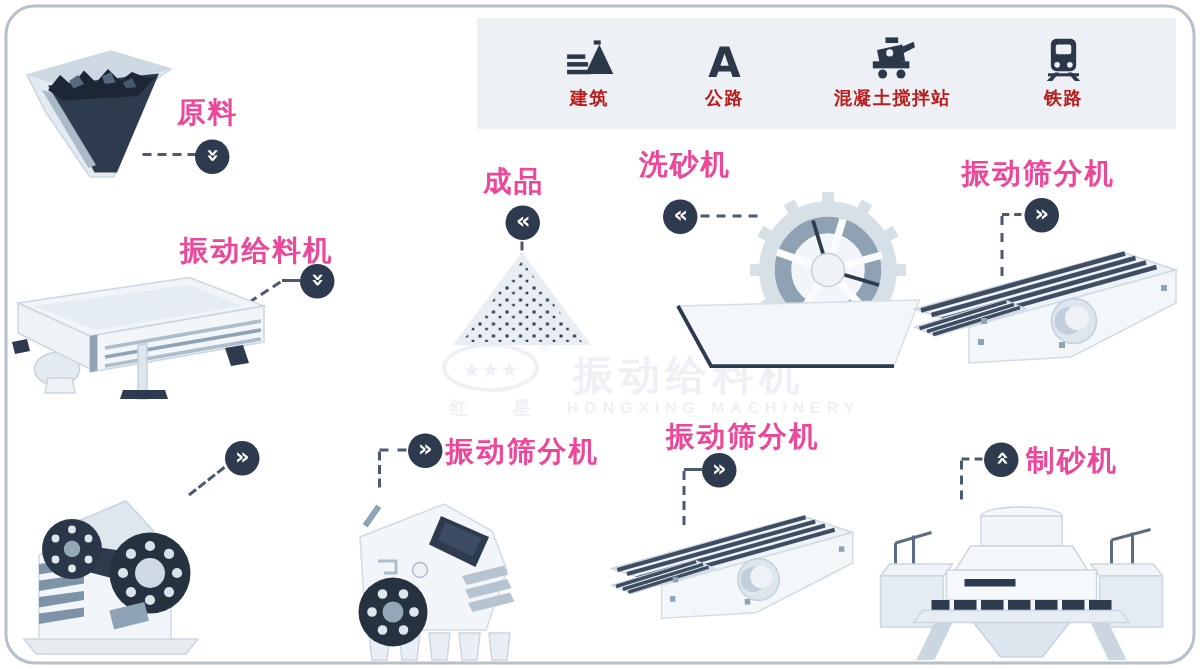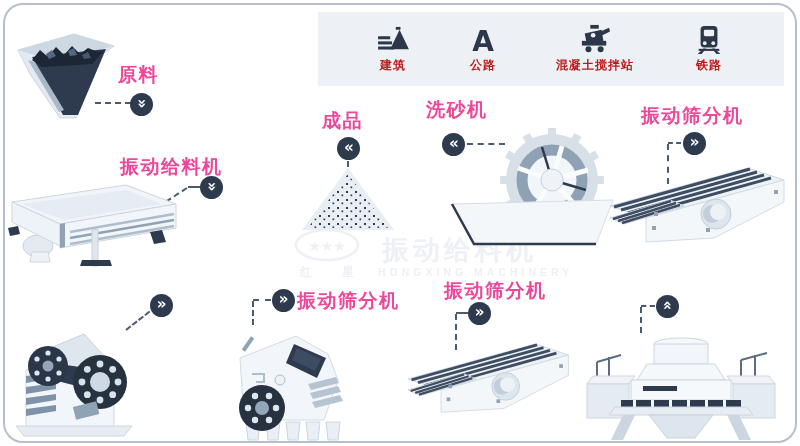--- a/index.html
+++ b/index.html
@@ -323,20 +323,21 @@
     <circle cx="110" cy="56" r="8" fill="#eef2f7"></circle>
     <g fill="#8fa3b5">
       <rect x="44" y="70" width="4" height="4"></rect>
       <rect x="98" y="72" width="4" height="4"></rect>
       <rect x="166" y="34" width="4" height="4"></rect>
       <rect x="46" y="56" width="4" height="4"></rect>
     </g>
   </svg>
 
   <div class="badge up" style="left:656px;top:295px"></div>
+  <div class="stage-label" style="left:684px;top:294px">制砂机</div>
   <div class="dash-h" style="left:641px;top:305px;width:14px"></div>
   <div class="dash-v" style="left:640px;top:307px;height:26px"></div>
   <svg class="machine" style="left:585px;top:328px" width="192" height="112" viewBox="0 0 192 112">
     <g stroke="#5c6d82" stroke-width="2" fill="none">
       <path d="M12,34 L12,54 M24,29 L24,52 M12,34 L36,27"></path>
       <path d="M156,32 L156,54 M170,27 L170,52 M156,32 L182,25"></path>
     </g>
     <polygon points="2,56 44,56 50,48 8,48" fill="#f0f4f8" stroke="#ccd6e0"></polygon>
     <rect x="2" y="56" width="42" height="34" fill="#e5ebf2" stroke="#ccd6e0"></rect>
     <polygon points="148,56 190,56 184,48 142,48" fill="#f0f4f8" stroke="#ccd6e0"></polygon>

